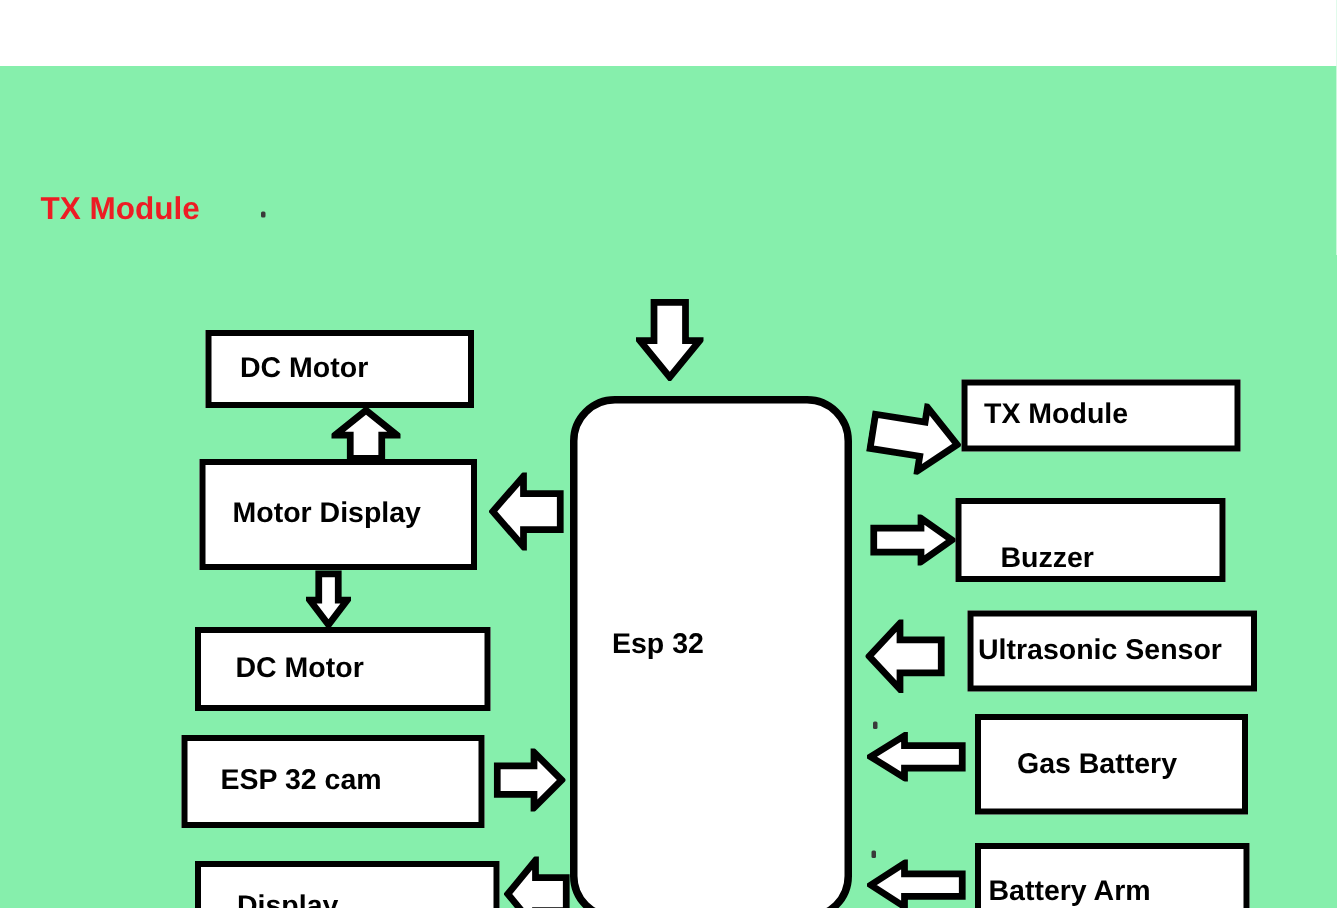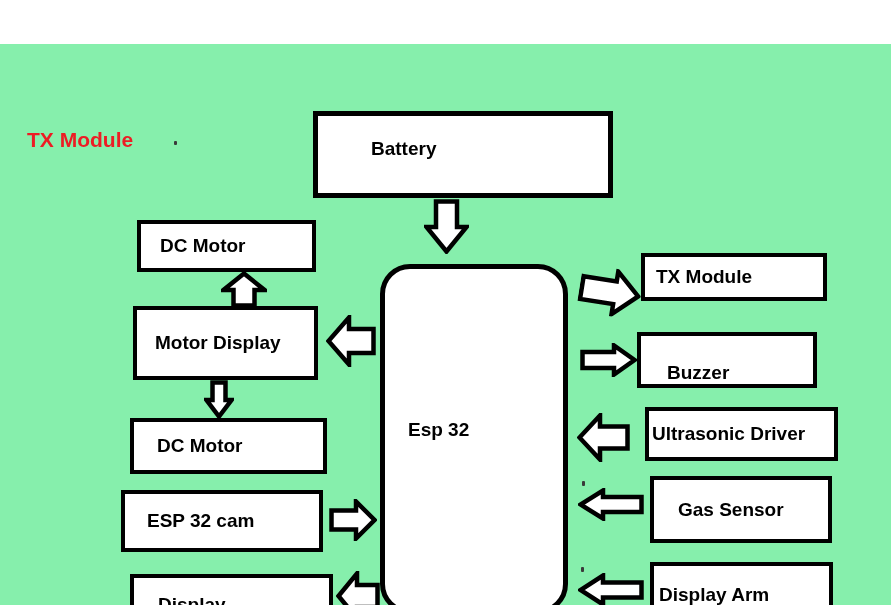--- a/index.html
+++ b/index.html
@@ -30,23 +30,20 @@
   .arrow svg{display:block;}
   .stray{position:absolute;background:#3a3a3a;border-radius:1px;}
 </style>
 </head>
 <body>
 
 <div class="canvas">
 
   <div class="diagram-title">TX Module</div>
 
-  <div class="node thick" style="left:313px;top:67px;width:300px;height:87px;">
-    <span style="padding-left:53px;padding-bottom:12px;">Battery</span>
-  </div>
 
   <div class="node" style="left:137px;top:176px;width:179px;height:52px;">
     <span style="padding-left:19px;">DC Motor</span>
   </div>
 
   <div class="node" style="left:133px;top:262px;width:185px;height:74px;">
     <span style="padding-left:18px;">Motor Display</span>
   </div>
 
   <div class="node" style="left:130px;top:374px;width:197px;height:56px;">
@@ -67,29 +64,29 @@
 
   <div class="node" style="left:641px;top:209px;width:186px;height:48px;">
     <span style="padding-left:11px;">TX Module</span>
   </div>
 
   <div class="node" style="left:637px;top:288px;width:180px;height:56px;align-items:flex-end;">
     <span style="padding-left:26px;">Buzzer</span>
   </div>
 
   <div class="node" style="left:645px;top:363px;width:193px;height:54px;">
-    <span style="padding-left:3px;">Ultrasonic Driver</span>
+    <span style="padding-left:3px;">Ultrasonic Sensor</span>
   </div>
 
   <div class="node" style="left:650px;top:432px;width:182px;height:67px;">
-    <span style="padding-left:24px;">Gas Sensor</span>
+    <span style="padding-left:24px;">Gas Battery</span>
   </div>
 
   <div class="node" style="left:650px;top:518px;width:183px;height:65px;">
-    <span style="padding-left:5px;">Display Arm</span>
+    <span style="padding-left:5px;">Battery Arm</span>
   </div>
 
   <div id="arrow-layer">
       <div class="arrow" style="left: 424px; top: 155px;">
         <svg width="45" height="55" viewBox="0 0 45 55">
           <polygon points="12,2.5 12,28 2.5,28 22.5,52.5 42.5,28 33,28 33,2.5" fill="#ffffff" stroke="#000000" stroke-width="4.5" stroke-linejoin="miter"></polygon>
         </svg>
       </div>
       <div class="arrow" style="left: 221px; top: 227px;">
         <svg width="46" height="37" viewBox="0 0 46 37">

